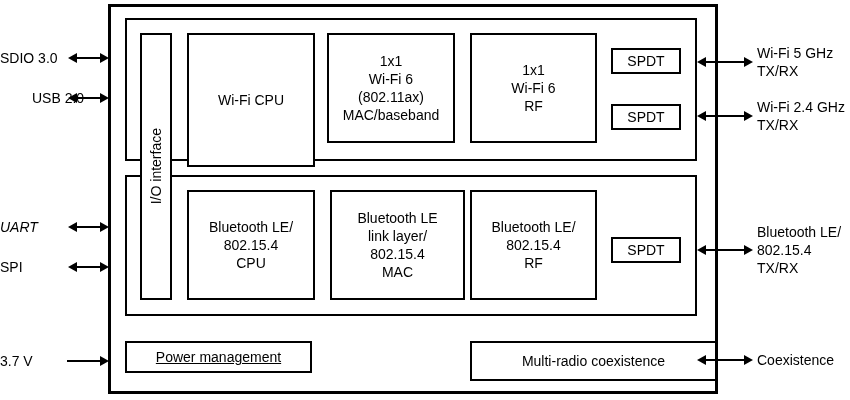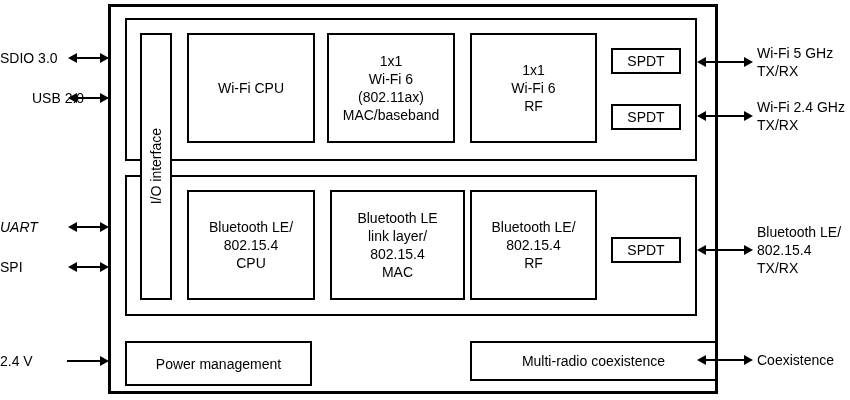--- a/index.html
+++ b/index.html
@@ -16,30 +16,30 @@
   #sec-wifi  { left:125px; top:18px;  width:572px; height:143px; border:2px solid #000; z-index:2; }
   #sec-bt    { left:125px; top:175px; width:572px; height:141px; border:2px solid #000; z-index:2; }
 
   
   .block {
     position:absolute; border:2px solid #000; background:#fff; z-index:3;
     display:flex; align-items:center; justify-content:center;
     text-align:center; line-height:18px; white-space:pre-line;
   }
   #io-interface { left:140px; top:33px;  width:32px;  height:267px; z-index:4; }
-  #wifi-cpu     { left:187px; top:33px;  width:128px; height:110px; }
+  #wifi-cpu     { left:187px; top:33px;  width:128px; height:134px; }
   #wifi-mac     { left:327px; top:33px;  width:128px; height:110px; }
   #wifi-rf      { left:470px; top:33px;  width:127px; height:110px; }
   #spdt-wifi5   { left:611px; top:48px;  width:70px;  height:26px; }
   #spdt-wifi24  { left:611px; top:104px; width:70px;  height:26px; }
   #bt-cpu       { left:187px; top:190px; width:128px; height:110px; }
   #bt-mac       { left:330px; top:190px; width:135px; height:110px; }
   #bt-rf        { left:470px; top:190px; width:127px; height:110px; }
   #spdt-bt      { left:611px; top:237px; width:70px;  height:26px; }
-  #power-mgmt   { left:125px; top:341px; width:187px; height:45px; }
+  #power-mgmt   { left:125px; top:341px; width:187px; height:32px;text-decoration:underline; }
   #multi-coex   { left:470px; top:341px; width:247px; height:40px; }
 
   .vtext { writing-mode:vertical-rl; transform:rotate(180deg); white-space:nowrap; }
 
   
   .arrow { position:absolute; height:2px; background:#000; z-index:6; }
   .arrow::after {
     content:""; position:absolute; right:-2px; top:-4px; width:0; height:0;
     border-style:solid; border-width:5px 0 5px 9px;
     border-color:transparent transparent transparent #000;
@@ -116,21 +116,21 @@
 
   <div class="arrow dbl" id="ar-wifi5"></div>
   <div class="arrow dbl" id="ar-wifi24"></div>
   <div class="arrow dbl" id="ar-bt"></div>
   <div class="arrow dbl" id="ar-coex"></div>
 
   <div class="pl" id="pl-sdio">SDIO 3.0</div>
   <div class="pl" id="pl-usb">USB 2.0</div>
   <div class="pl" id="pl-uart">UART</div>
   <div class="pl" id="pl-spi">SPI</div>
-  <div class="pl" id="pl-33v">2.4 V</div>
+  <div class="pl" id="pl-33v">3.7 V</div>
 
   <div class="pr" id="pr-wifi5">Wi-Fi 5 GHz
 TX/RX</div>
   <div class="pr" id="pr-wifi24">Wi-Fi 2.4 GHz
 TX/RX</div>
   <div class="pr" id="pr-bt">Bluetooth LE/
 802.15.4
 TX/RX</div>
   <div class="pr" id="pr-coex">Coexistence</div>
 

